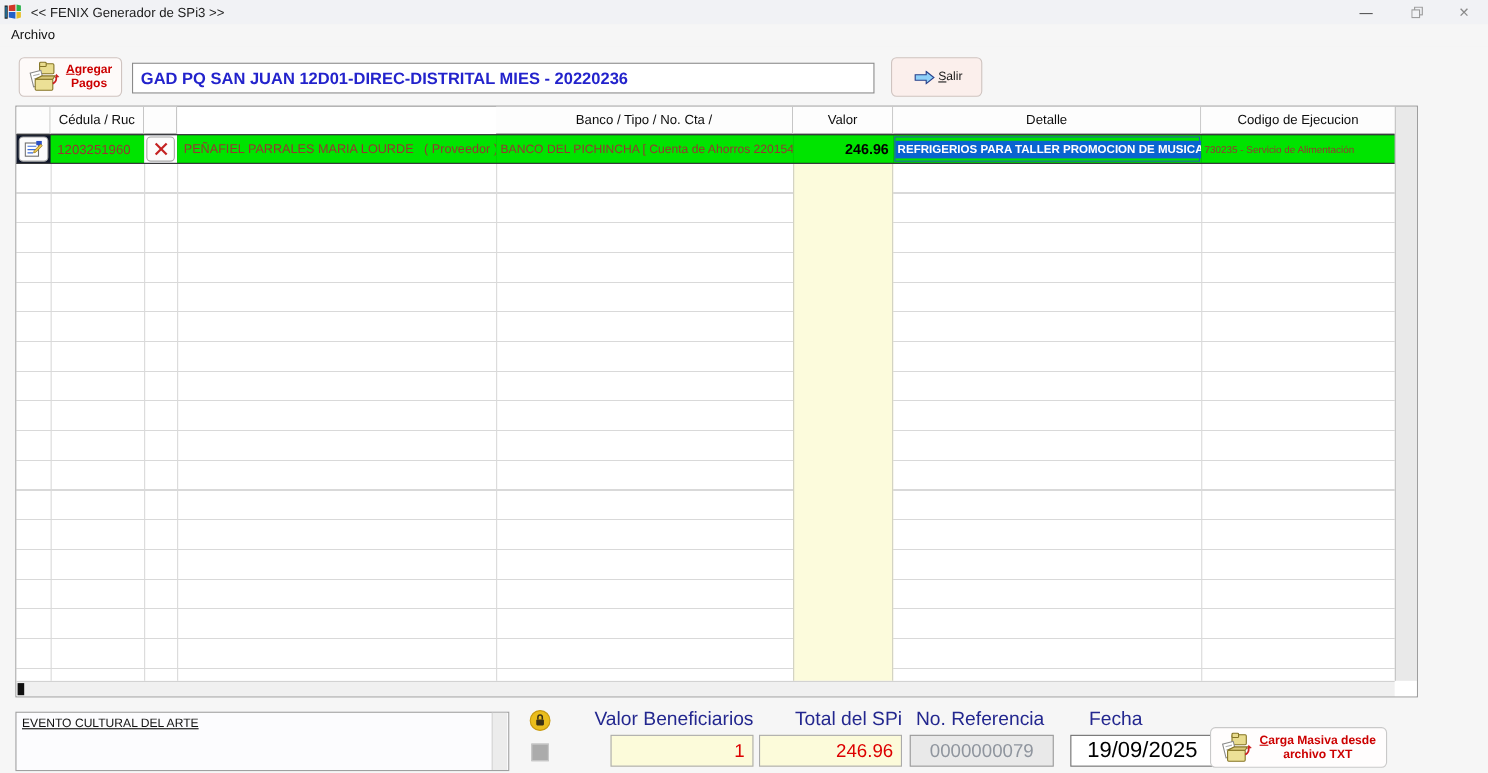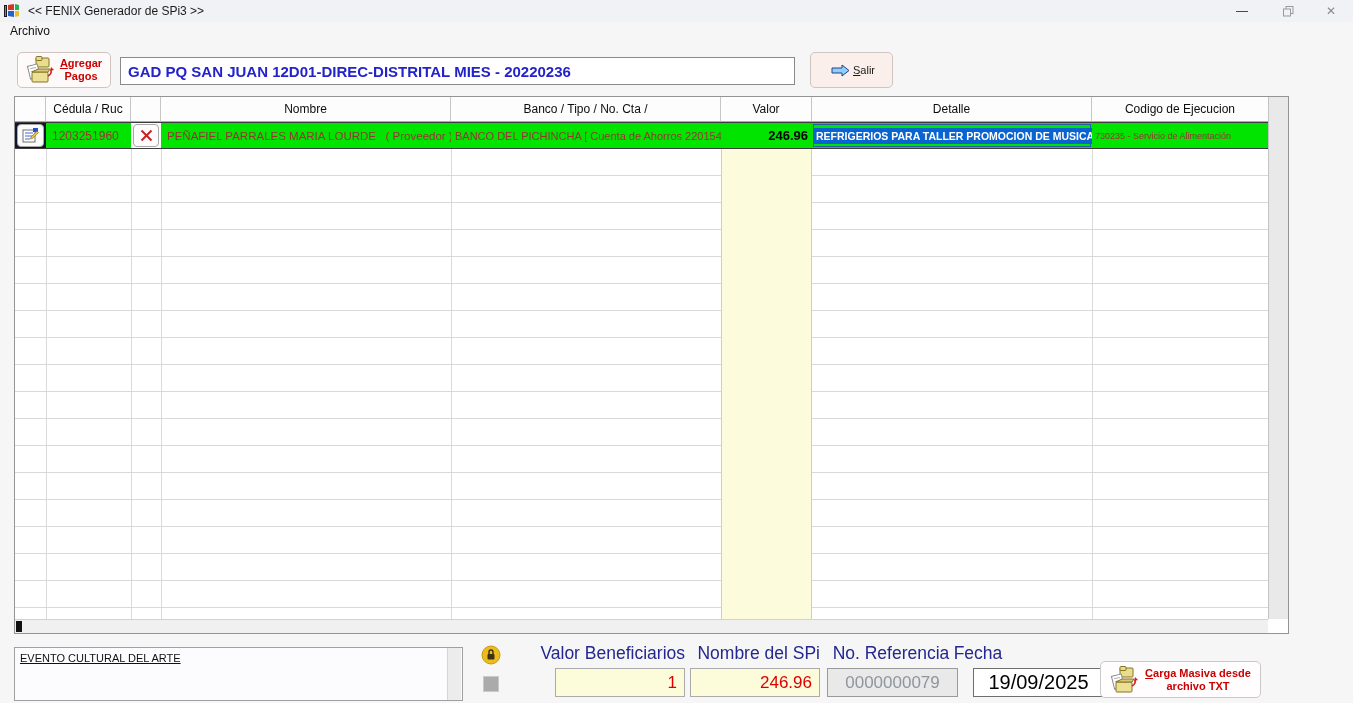--- a/index.html
+++ b/index.html
@@ -121,21 +121,20 @@
     <polygon points="4,4 14,4 14,1 21,6.5 14,12 14,9 4,9" fill="#8fd0f8" stroke="#27408b" stroke-width="1"></polygon>
   </svg>
   <span class="salir-label u-first">Salir</span>
 </div>
 
 <div class="abs grid">
 
   <div class="abs ghead" style="left:0;width:31px;"></div>
   <div class="abs ghead" style="left:31px;width:85px;">Cédula / Ruc</div>
   <div class="abs ghead" style="left:116px;width:30px;"></div>
-  <div class="abs ghead" style="left:146px;width:290px;">Nombre</div>
   <div class="abs ghead" style="left:436px;width:270px;">Banco / Tipo / No. Cta /</div>
   <div class="abs ghead" style="left:706px;width:91px;">Valor</div>
   <div class="abs ghead" style="left:797px;width:280px;">Detalle</div>
   <div class="abs ghead" style="left:1077px;width:176px;border-right:none;">Codigo de Ejecucion</div>
 
   <div class="abs empty-rows"></div>
   <div class="abs valor-strip"></div>
 
   <div class="abs vline" style="left:31px;"></div>
   <div class="abs vline" style="left:116px;"></div>
@@ -189,23 +188,23 @@
 <div class="abs lock-wrap">
   <svg width="20" height="20" viewBox="0 0 20 20">
     <circle cx="10" cy="10" r="9" fill="#eabd1c" stroke="#c89a10"></circle>
     <rect x="6.5" y="9" width="7" height="5.5" rx="1" fill="#3a3116"></rect>
     <path d="M 8 9 v-2 a2 2 0 0 1 4 0 v2" fill="none" stroke="#3a3116" stroke-width="1.4"></path>
   </svg>
 </div>
 <div class="abs gray-square"></div>
 
 <span class="abs flabel" style="left:500px;width:185px;text-align:right;">Valor Beneficiarios</span>
-<span class="abs flabel" style="left:650px;width:170px;text-align:right;">Nombre del SPi</span>
+<span class="abs flabel" style="left:650px;width:170px;text-align:right;">Total del SPi</span>
 <span class="abs flabel" style="left:824px;width:134px;text-align:center;">No. Referencia</span>
-<span class="abs flabel" style="left:913px;width:130px;text-align:center;">Fecha</span>
+<span class="abs flabel" style="left:990px;width:130px;text-align:left;">Fecha</span>
 
 <div class="abs ffield yellow-field" style="left:555px;width:130px;">1</div>
 <div class="abs ffield yellow-field" style="left:690px;width:130px;">246.96</div>
 <div class="abs ffield ref-field" style="left:827px;width:131px;">0000000079</div>
 <div class="abs ffield fecha-field" style="left:973px;width:131px;">19/09/2025</div>
 
 <div class="abs btn carga-btn">
   <svg width="30" height="28" viewBox="0 0 30 28">
     <rect x="10" y="2" width="13" height="9" rx="1" fill="#e9dc8e" stroke="#857425"></rect>
     <rect x="10" y="0.5" width="6" height="4" rx="1" fill="#e9dc8e" stroke="#857425"></rect>

